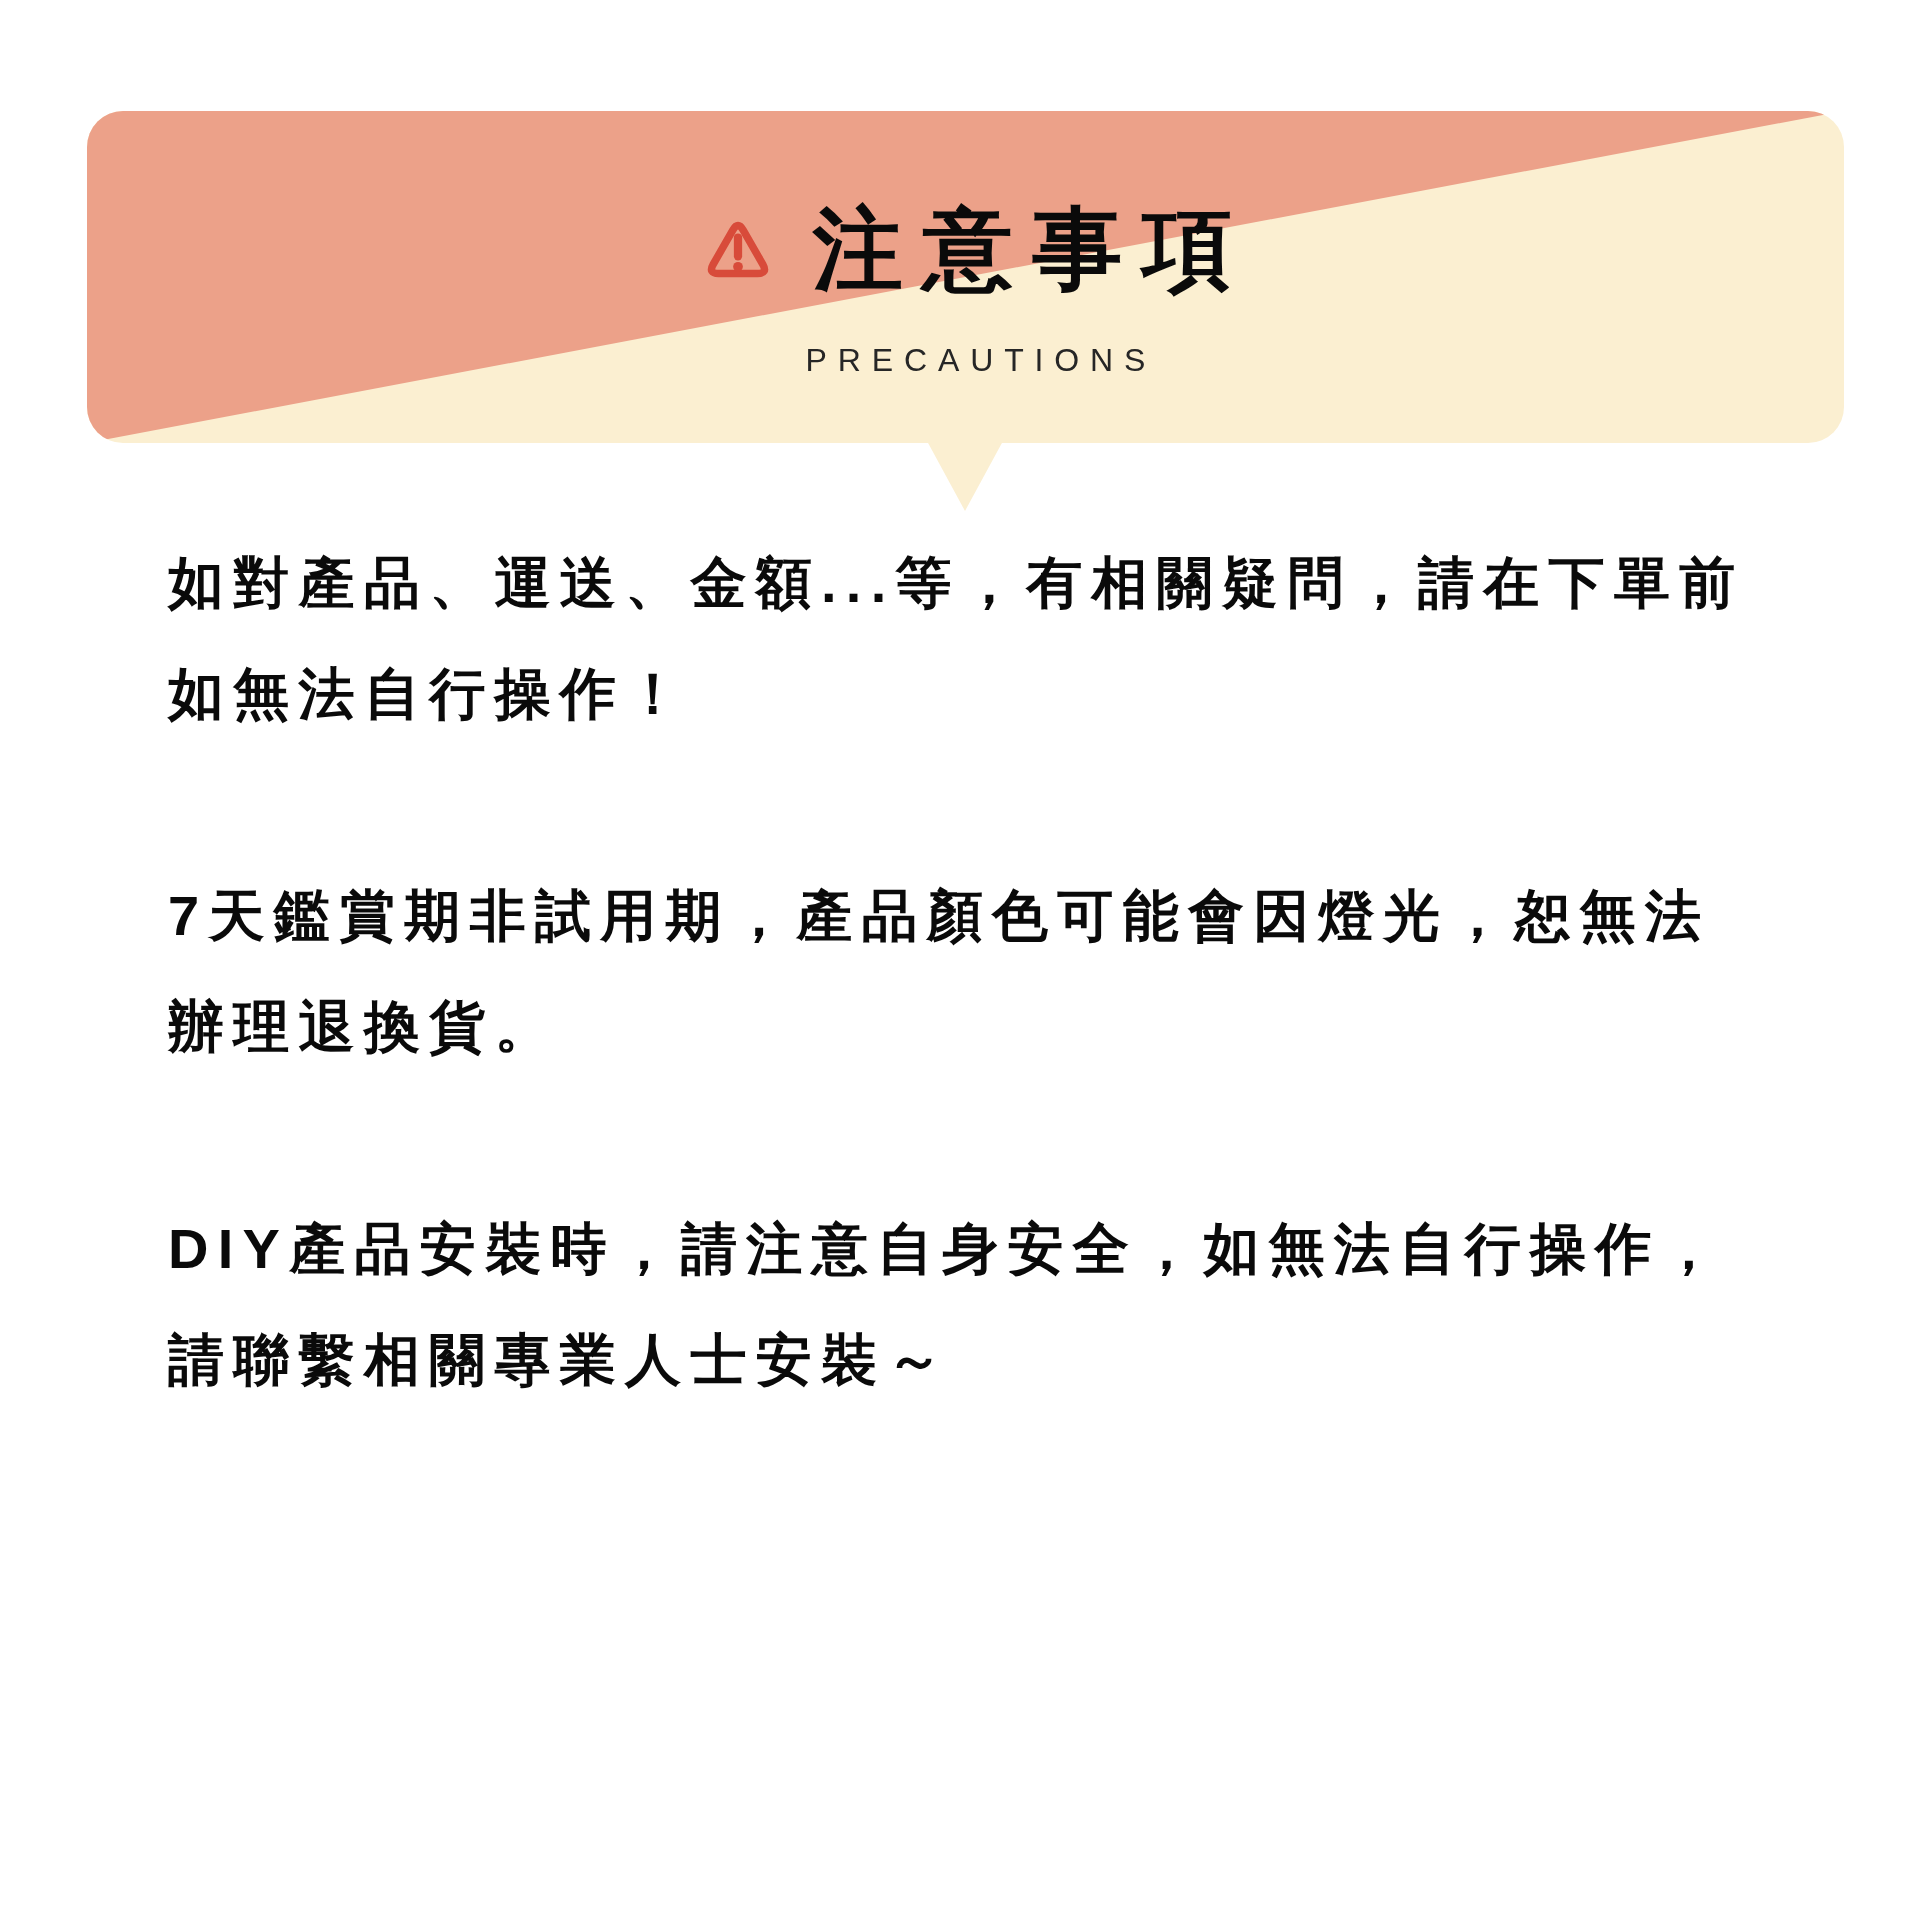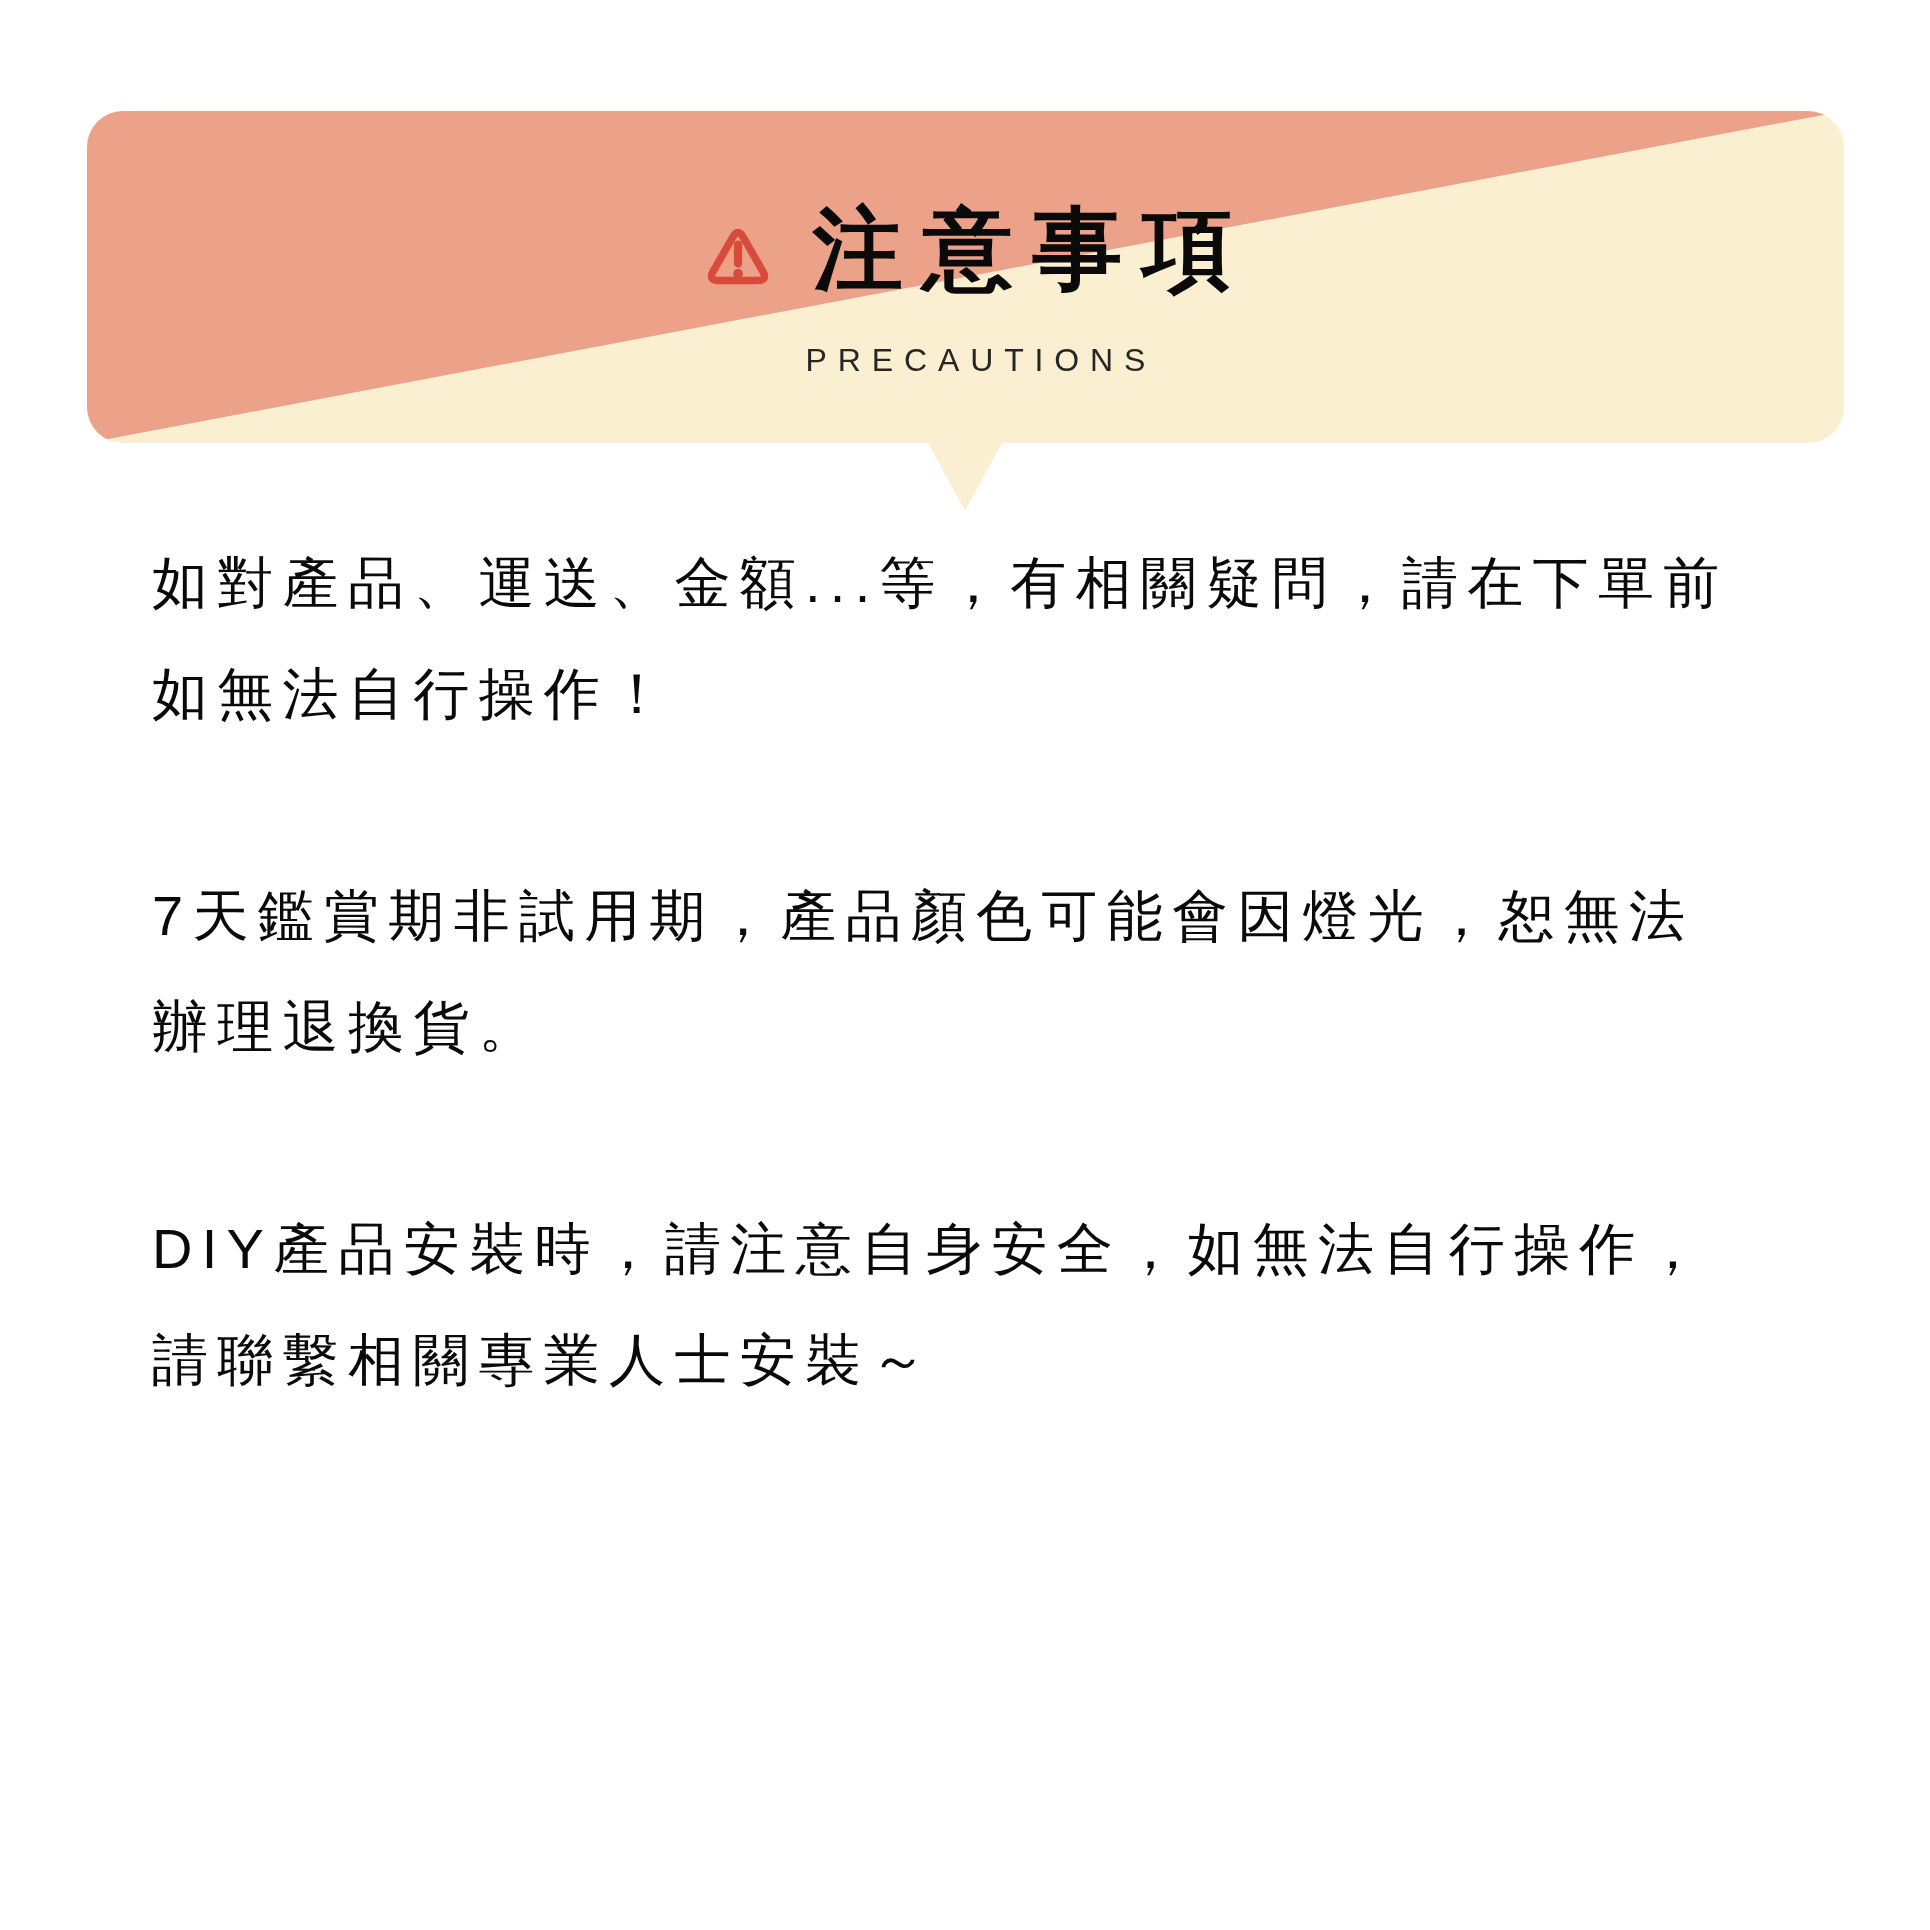--- a/index.html
+++ b/index.html
@@ -23,21 +23,21 @@
   .banner{
     position:absolute;left:87px;top:111px;width:1757px;height:332px;
     border-radius:36px;background:var(--banner-cream);overflow:hidden;
   }
   .wedge{
     position:absolute;inset:0;background:var(--banner-salmon);
     clip-path:polygon(0 0,100% 0,0 100%);
   }
   .header-row{
     position:absolute;left:0;right:0;top:93px;
-    display:flex;justify-content:center;align-items:flex-end;gap:36px;
+    display:flex;justify-content:center;align-items:center;gap:36px;
   }
   .warn-icon{width:78px;height:75px;flex:0 0 auto;margin-top:1.6px;}
   .warn-icon svg{display:block;width:100%;height:100%;}
   .title{
     margin:0 -19.5px 0 0;
     font-size:90px;line-height:90px;font-weight:700;
     letter-spacing:0.22em;color:var(--text-black);white-space:nowrap;
   }
   .subtitle{
     position:absolute;left:0;right:0;top:233px;
@@ -51,21 +51,21 @@
     clip-path:polygon(0 0,100% 0,50% 100%);
   }
 
   
   .content{
     position:absolute;left:152px;top:527px;width:1646px;
     color:var(--text-black);
     font-size:56px;line-height:111px;letter-spacing:9.3px;
     font-weight:400;
   }
-  .para{margin:0 0 111px 0;}
+  .para{margin:0 0 111px 16px;font-weight:bold;}
   .accent{color:var(--text-accent-orange);}
 </style>
 </head>
 <body>
 
 <div id="page">
 
   <section class="banner">
     <div class="wedge"></div>
 

